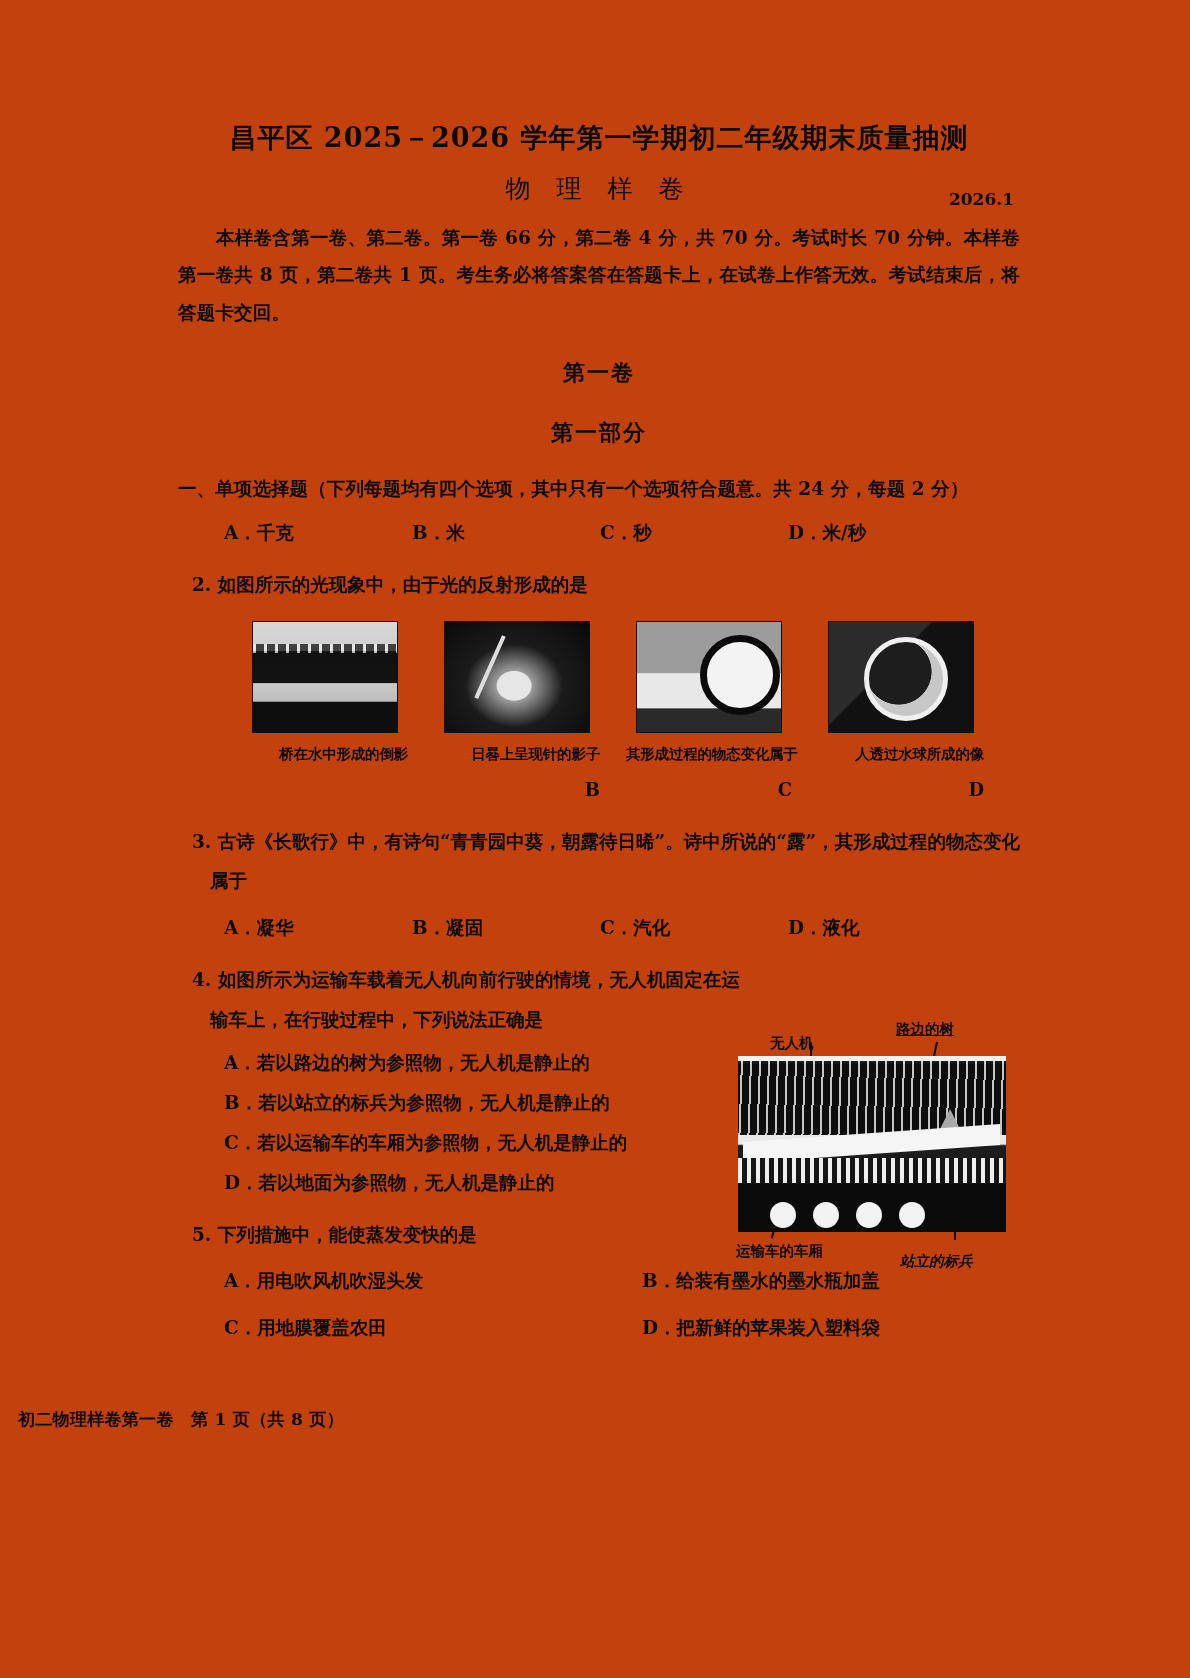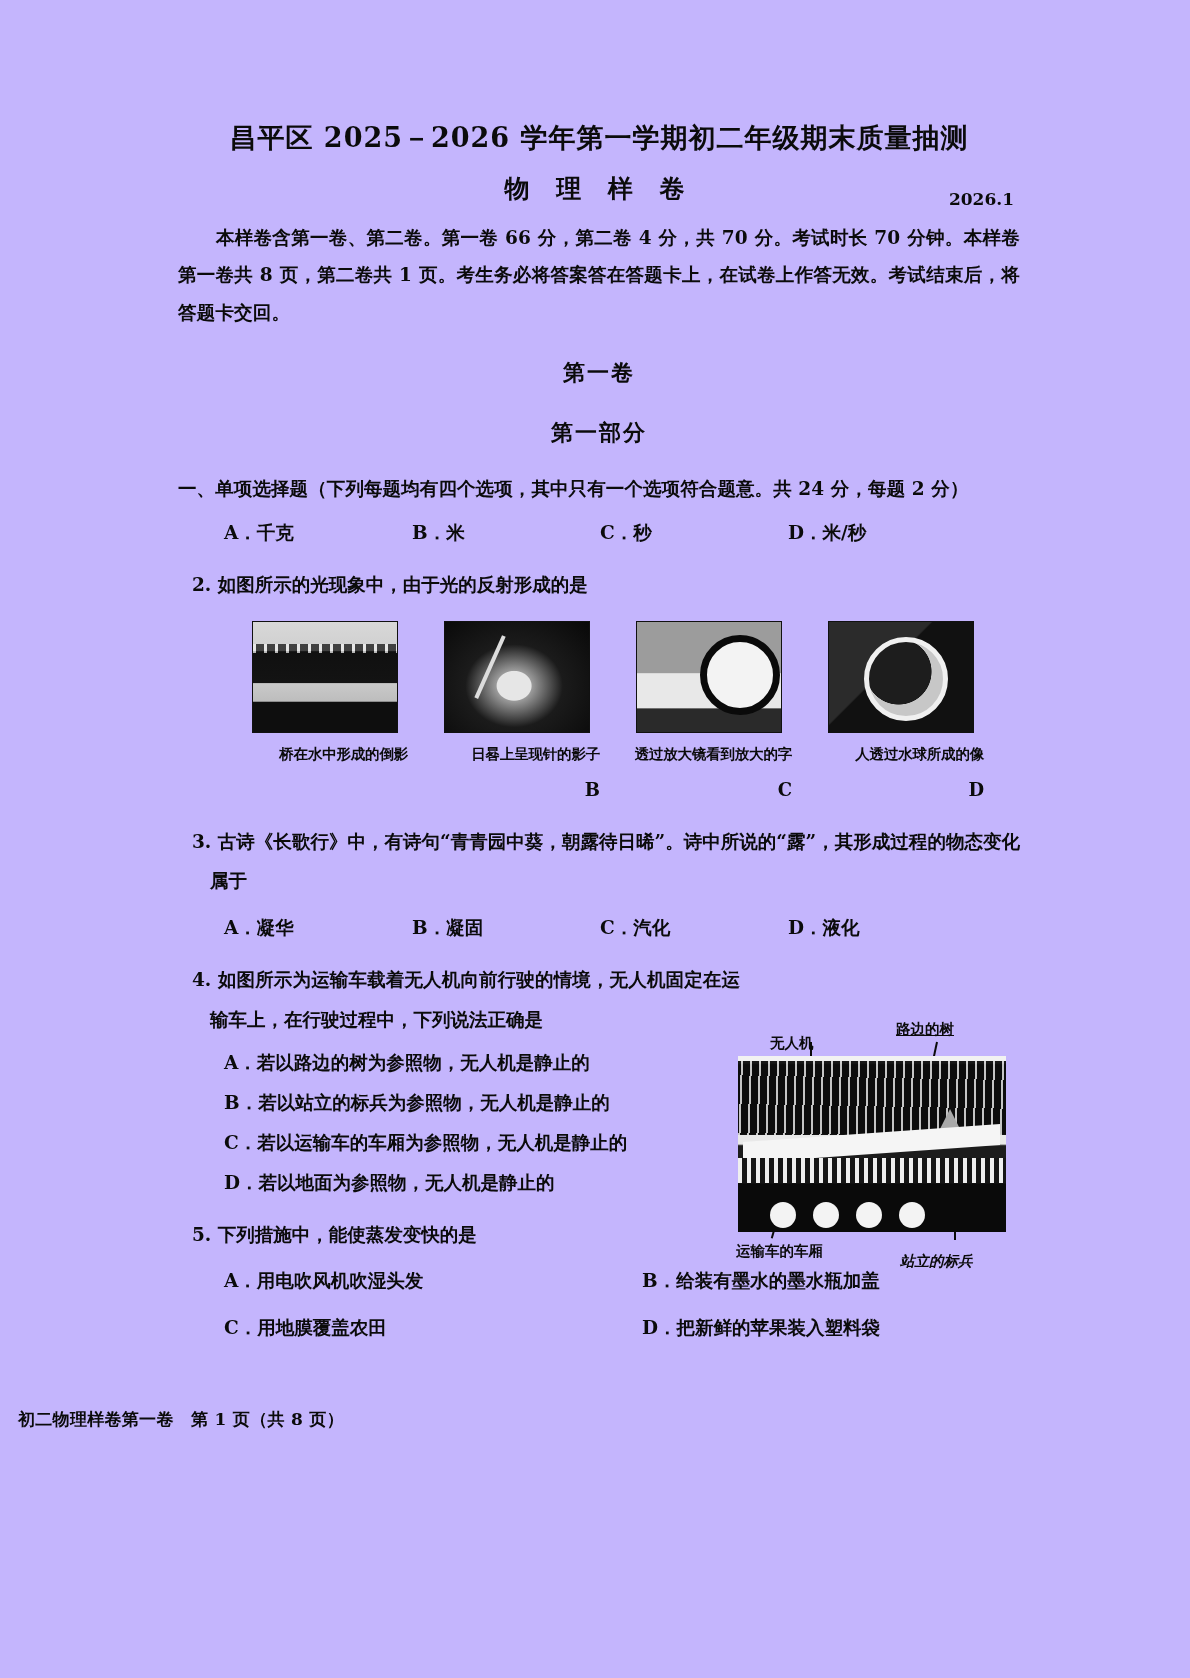--- a/index.html
+++ b/index.html
@@ -13,21 +13,21 @@
     position: relative;
     font-family: "DejaVu Serif", "Liberation Serif", serif;
     color: #0b0b0b;
     overflow: hidden;
   }
   .page {
     position: absolute;
     left: 0; top: 0;
     width: 1190px;
     height: 1678px;
-    background: #c4b5fd;
+    background: #c2410c;
   }
   .content {
     position: absolute;
     left: 178px;
     top: 118px;
     width: 842px;
   }
 
   
   .doc-title {
@@ -40,21 +40,21 @@
     margin: 0 0 14px 0;
   }
   .subtitle-row {
     position: relative;
     height: 38px;
     margin-bottom: 8px;
   }
   .doc-subtitle {
     text-align: center;
     font-size: 25px;
-    font-weight: bold;
+    font-weight: normal;
     letter-spacing: 9px;
     line-height: 1.3;
   }
   .doc-date {
     position: absolute;
     right: 6px;
     bottom: 2px;
     font-size: 17px;
     font-weight: bold;
     font-family: "DejaVu Serif", "Liberation Serif", serif;
@@ -343,21 +343,21 @@
           <div class="fig-cap">桥在水中形成的倒影</div>
           <div class="fig-letter"></div>
         </div>
         <div class="fig-cell">
           <div class="fig-img ph-sundial"></div>
           <div class="fig-cap">日晷上呈现针的影子</div>
           <div class="fig-letter">B</div>
         </div>
         <div class="fig-cell">
           <div class="fig-img ph-magnifier"></div>
-          <div class="fig-cap">透过放大镜看到放大的字</div>
+          <div class="fig-cap">其形成过程的物态变化属于</div>
           <div class="fig-letter">C</div>
         </div>
         <div class="fig-cell">
           <div class="fig-img ph-waterball"></div>
           <div class="fig-cap">人透过水球所成的像</div>
           <div class="fig-letter">D</div>
         </div>
       </div>
     </div>
 

